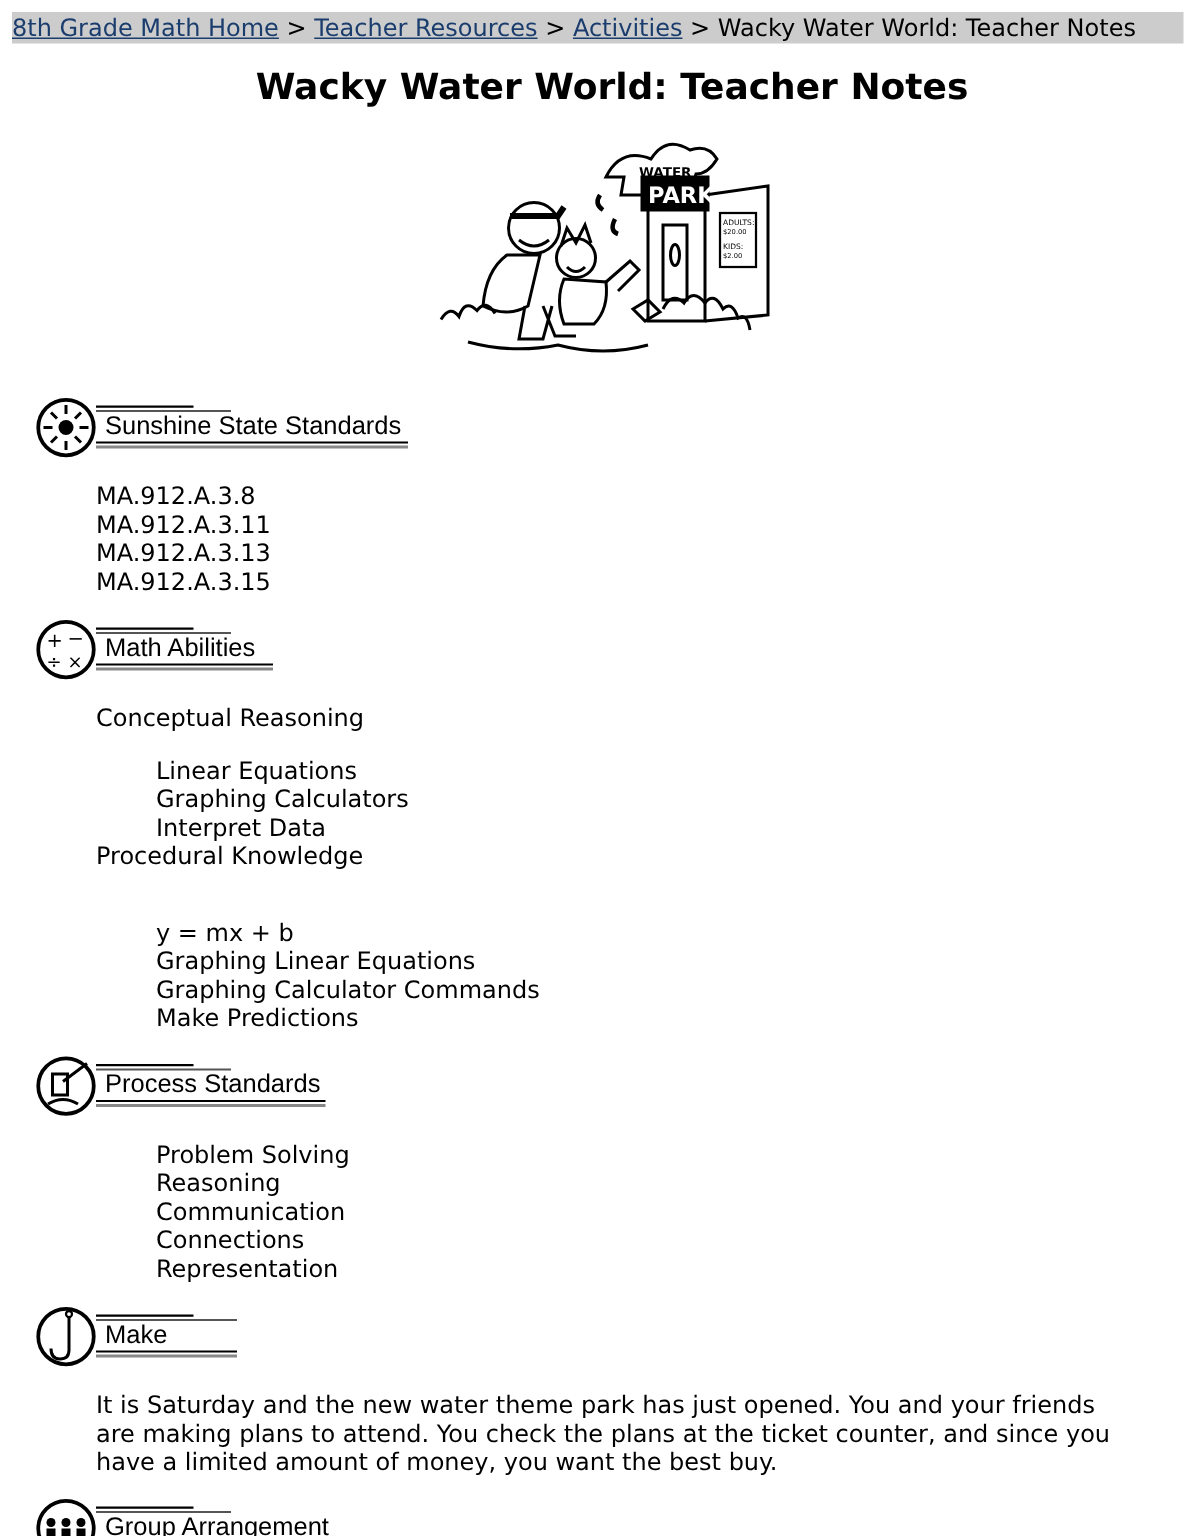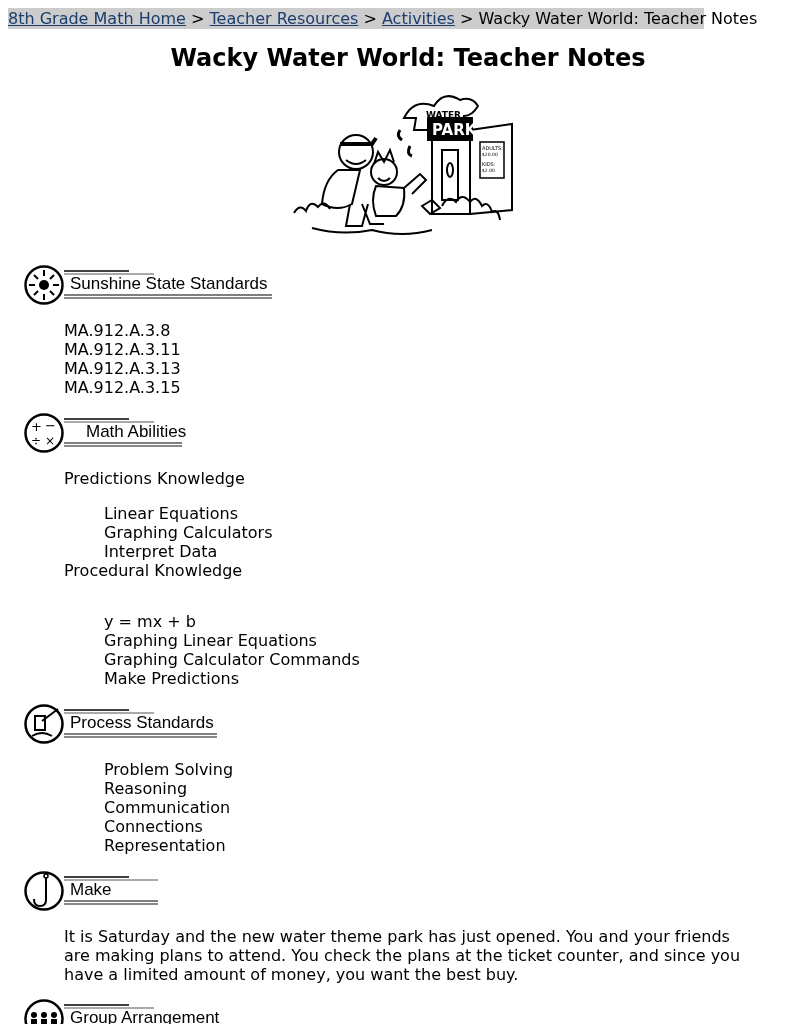--- a/index.html
+++ b/index.html
@@ -1,21 +1,21 @@
 <!DOCTYPE html>
 <html><head>
 <meta charset="utf-8">
 <style>
   html, body { margin: 0; padding: 0; background: #ffffff; }
   body {
     width: 800px; height: 1024px; overflow: hidden;
     font-family: "DejaVu Sans", sans-serif; font-size: 16px; color: #000;
   }
   .breadcrumb {
-    position: absolute; left: 8px; top: 8px; width: 696px; height: 21px;
+    position: absolute; left: 8px; top: 8px; width: 781px; height: 21px;
     background: #cccccc; line-height: 21px; font-size: 16px; white-space: nowrap;
   }
   .breadcrumb a { color: #1a3d6e; text-decoration: underline; }
   .breadcrumb .sep { color: #000; }
   h1 {
     position: absolute; left: 0; top: 42px; width: 816px; margin: 0;
     text-align: center; font-size: 24px; font-weight: bold; line-height: 32px;
   }
   .hero { position: absolute; left: 292px; top: 88px; width: 230px; height: 160px; }
   .section-header { position: absolute; left: 24px; height: 42px; }
@@ -115,24 +115,24 @@
     <circle cx="20" cy="21" r="18.5" fill="#fff" stroke="#000" stroke-width="2.5"></circle>
     <text x="7" y="19" font-size="13" fill="#000" font-family="DejaVu Sans, sans-serif">+</text>
     <text x="21" y="18" font-size="13" fill="#000" font-family="DejaVu Sans, sans-serif">−</text>
     <text x="7" y="33" font-size="12" fill="#000" font-family="DejaVu Sans, sans-serif">÷</text>
     <text x="21" y="33" font-size="12" fill="#000" font-family="DejaVu Sans, sans-serif">×</text>
     <line x1="40" y1="7" x2="105" y2="7" stroke="#000" stroke-width="1.5"></line>
     <line x1="40" y1="10" x2="130" y2="10" stroke="#555" stroke-width="1.2"></line>
     <line x1="40" y1="31" x2="158" y2="31" stroke="#000" stroke-width="1.2"></line>
     <line x1="40" y1="34" x2="158" y2="34" stroke="#888" stroke-width="2"></line>
   </svg>
-  <span style="position:absolute;left:62px;top:10px;font-family:'Liberation Sans',sans-serif;font-size:17px;white-space:nowrap;">Math Abilities</span>
+  <span style="position:absolute;left:46px;top:10px;font-family:'Liberation Sans',sans-serif;font-size:17px;white-space:nowrap;">Math Abilities</span>
 </div>
 
-<div class="list" style="top:469px;">Predictions Knowledge</div>
+<div class="list" style="top:469px;">Conceptual Reasoning</div>
 <div class="sub" style="top:504px;">
   <div>Linear Equations</div>
   <div>Graphing Calculators</div>
   <div>Interpret Data</div>
 </div>
 <div class="list" style="top:561px;">Procedural Knowledge</div>
 <div class="sub" style="top:612px;">
   <div>y = mx + b</div>
   <div>Graphing Linear Equations</div>
   <div>Graphing Calculator Commands</div>

